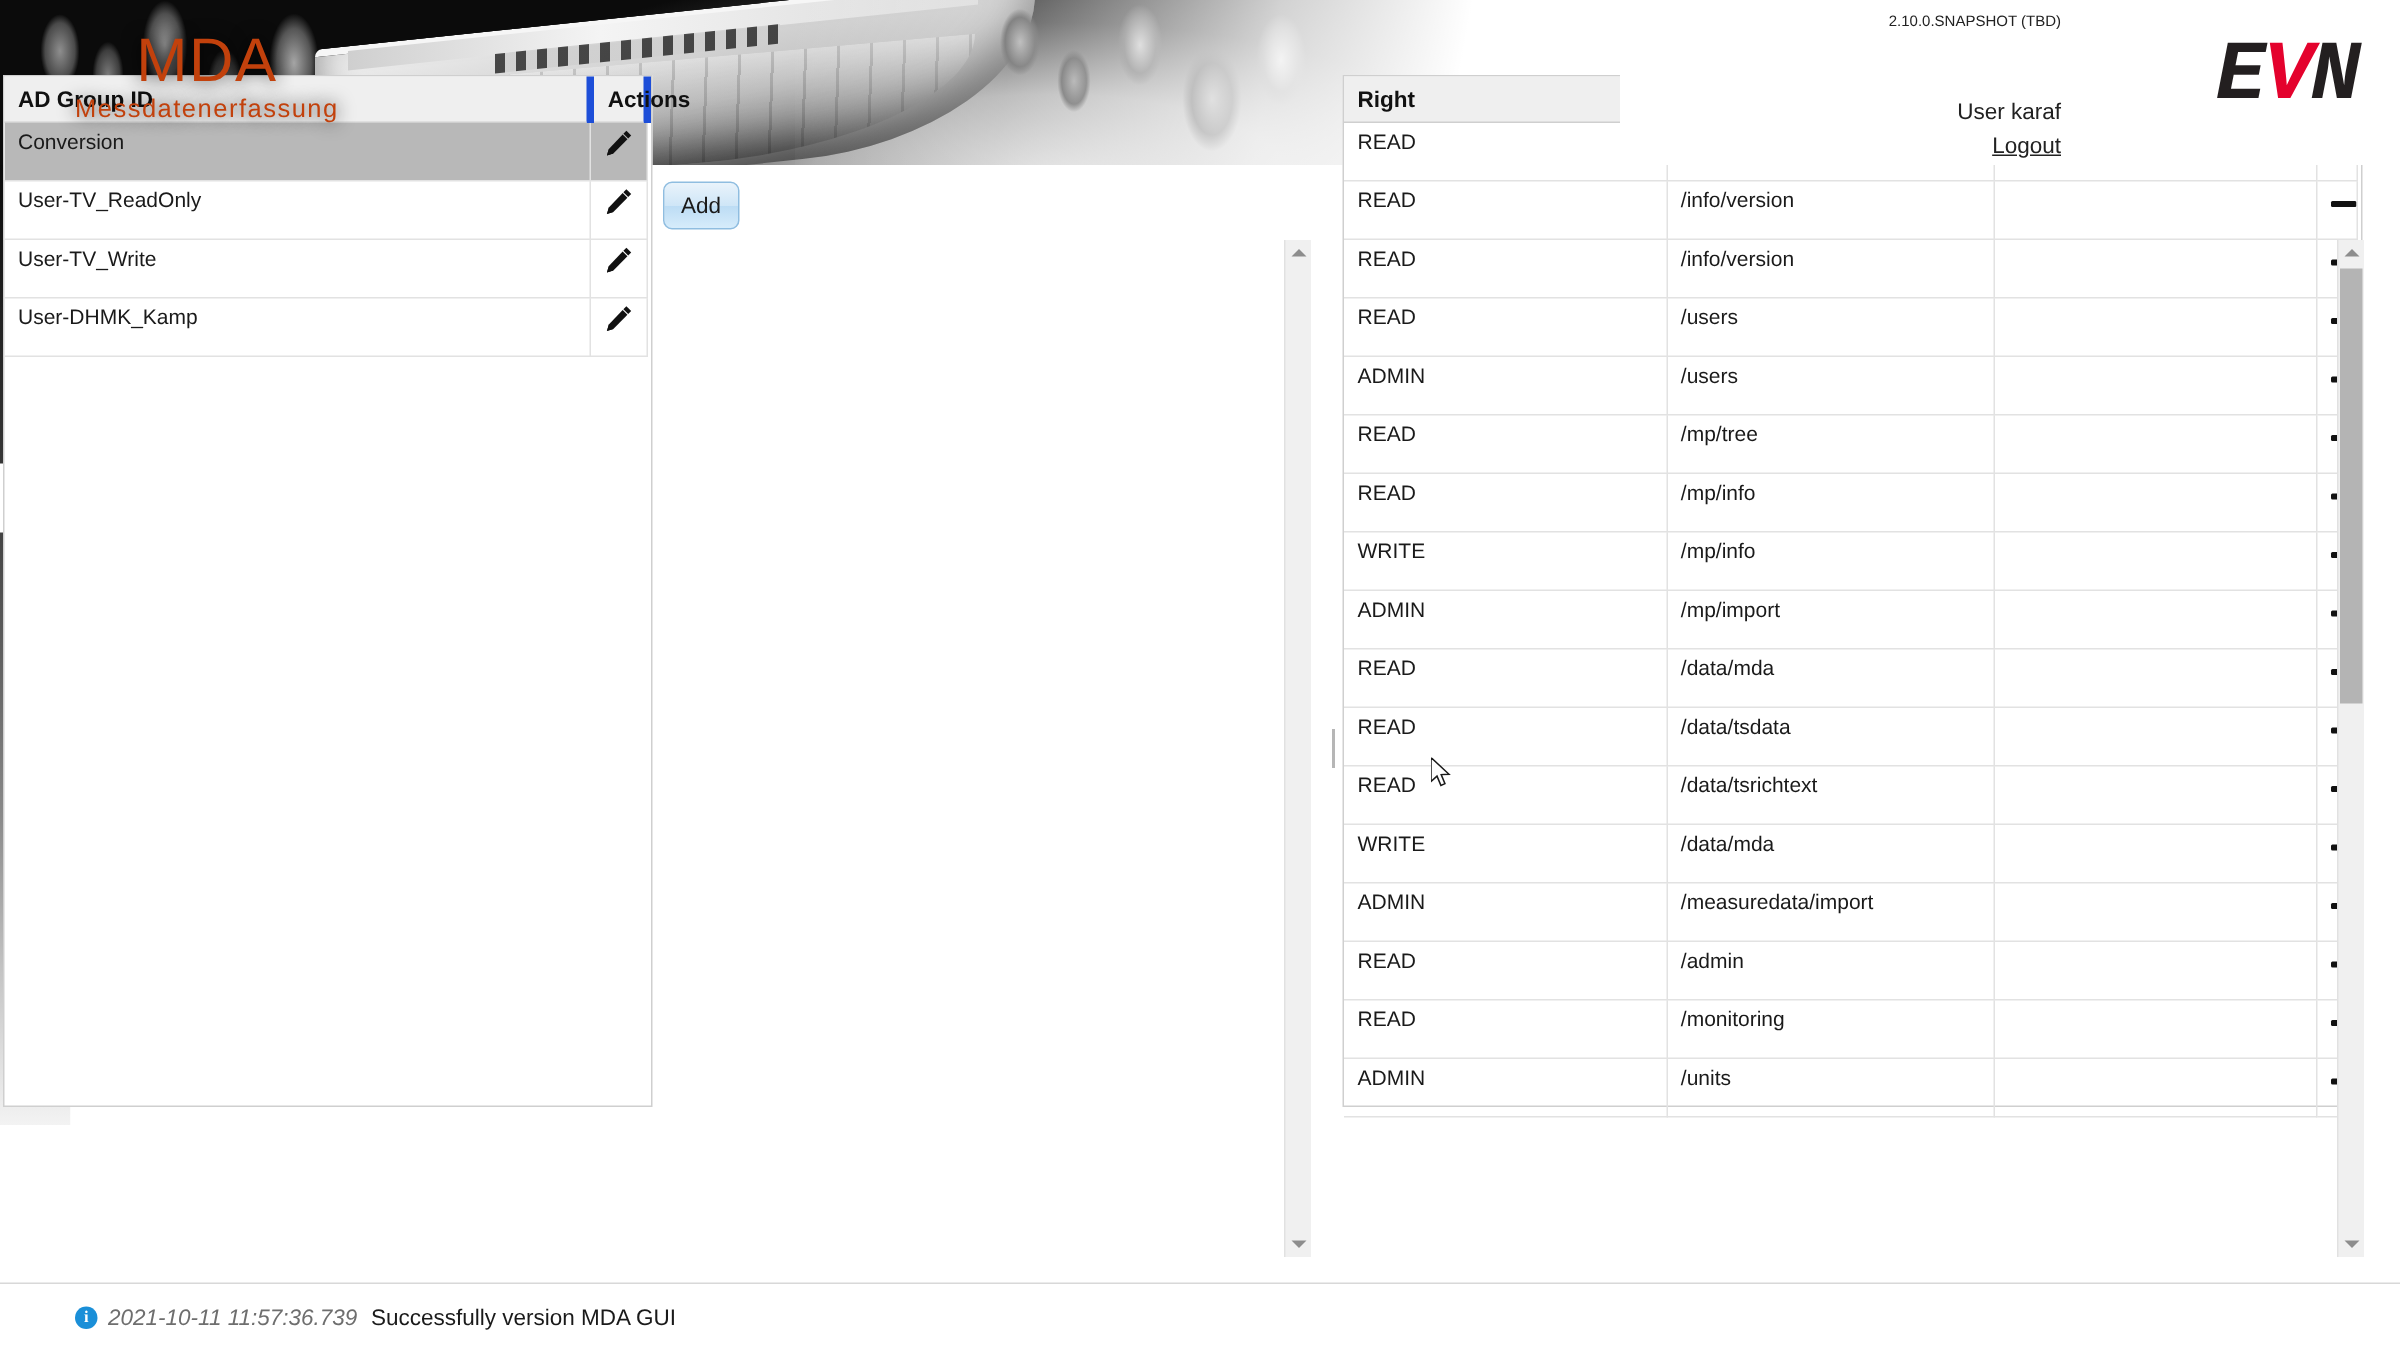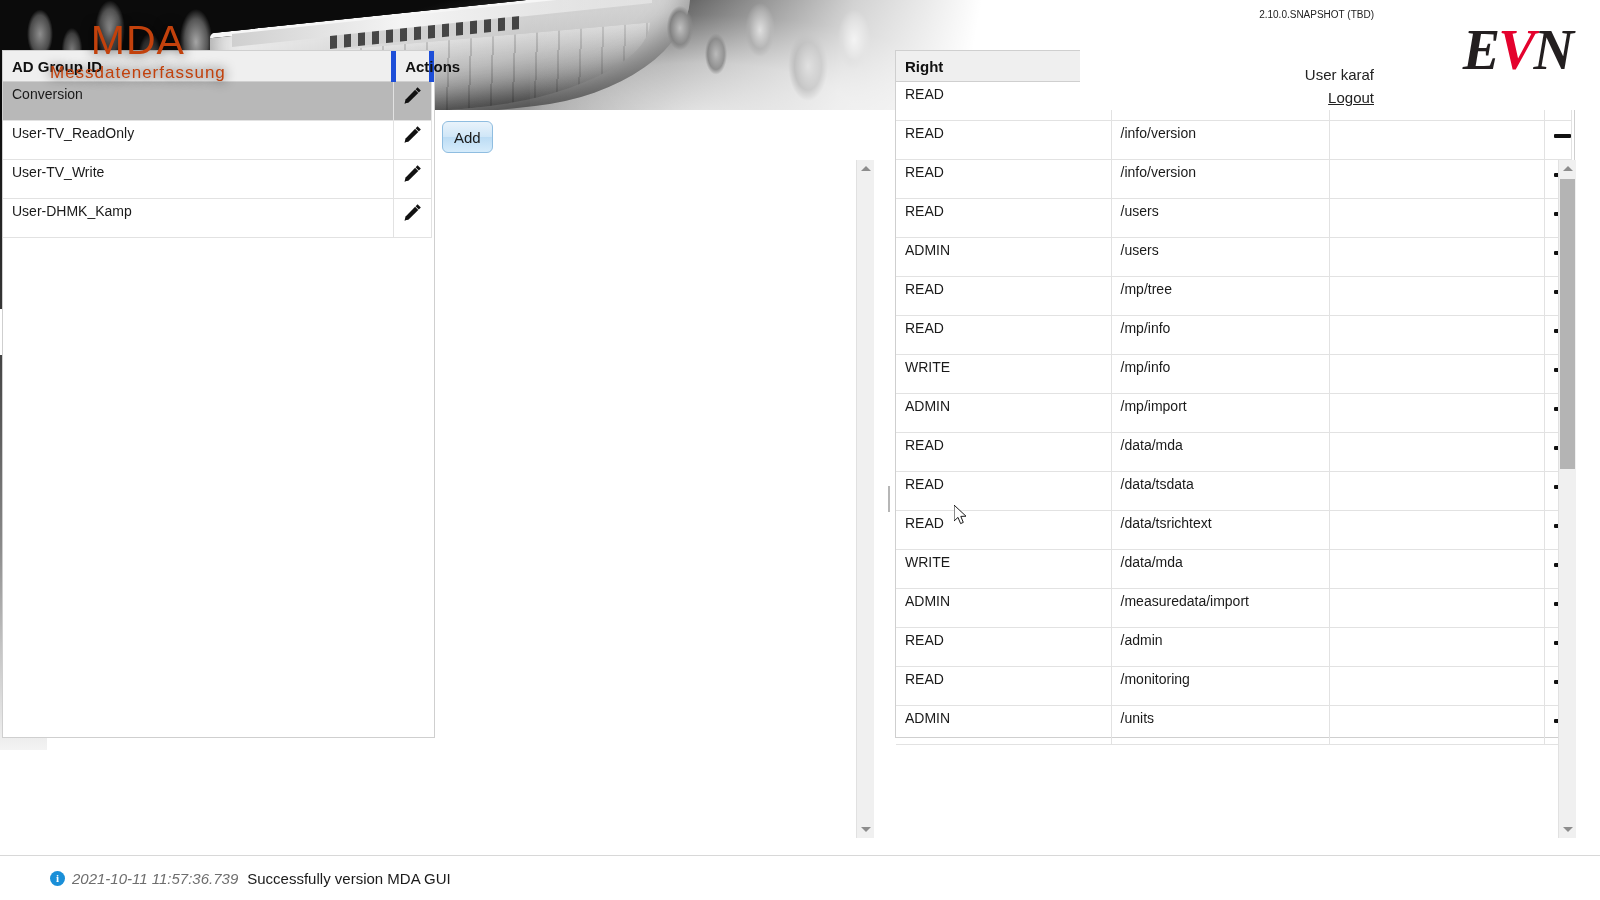--- a/index.html
+++ b/index.html
@@ -129,21 +129,21 @@
   }
   .hdr-logout {
     position: absolute; right: 226px; top: 89px;
     font-size: 15px; color: #222; text-decoration: underline;
     cursor: pointer; white-space: nowrap;
   }
   .evn-logo {
     position: absolute; right: 28px; top: 22px;
     font-size: 56px; font-weight: bold; font-style: italic;
     letter-spacing: -2px; line-height: 56px;
-    font-family: Liberation Serif, serif;
+    font-family: Liberation Mono, monospace;
   }
   .evn-logo .e, .evn-logo .n { color: #231f20; }
   .evn-logo .v { color: #e4022d; }
 
   
   .rail {
     position: absolute; left: 0; top: 110px;
     width: 47px; height: 640px;
     background: linear-gradient(180deg, #0a0a0a 0%, #1c1c1c 12%, #3a3a3a 34%, #5d5d5d 50%, #8a8a8a 68%, #c4c4c4 84%, #f3f3f3 100%);
   }

